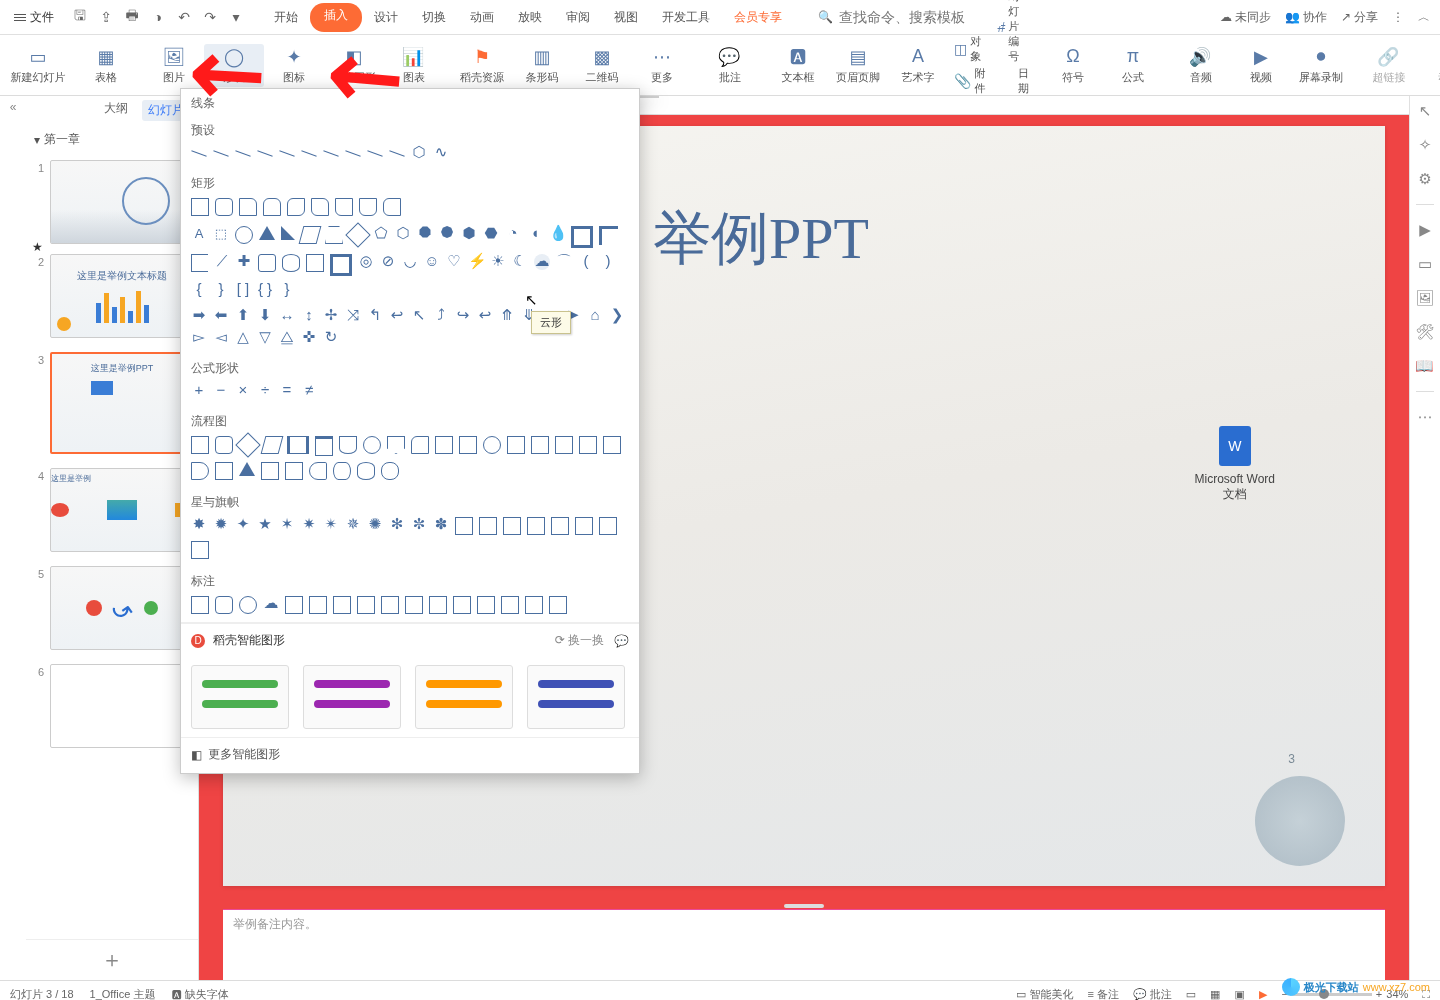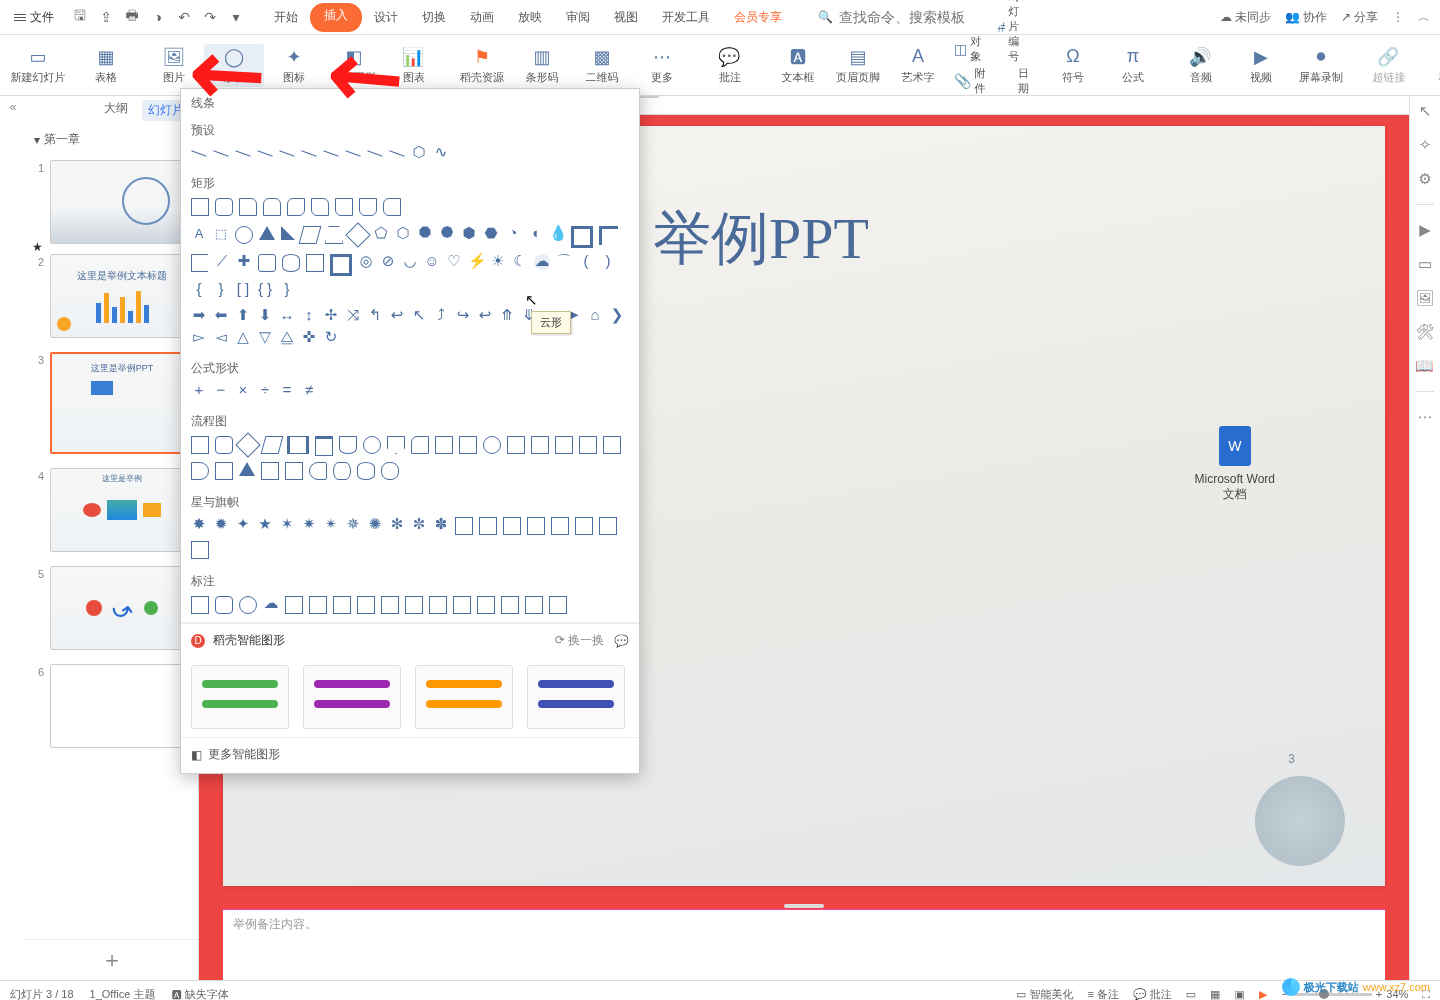--- a/index.html
+++ b/index.html
@@ -40,21 +40,21 @@
 .thumb .slide.s1::after{content:"";position:absolute;left:50%;top:20%;width:44px;height:44px;border:2px solid #6b8fbf;border-radius:50%}
 .thumb .slide.s1::before{content:"";position:absolute;left:0;right:0;bottom:0;height:40%;background:linear-gradient(transparent,#cfd6dd)}
 .thumb .slide.s2{display:flex;flex-direction:column;align-items:center;justify-content:center}
 .thumb .slide.s2 .bars{display:flex;gap:3px;align-items:flex-end;height:36px}
 .thumb .slide.s2 .bars div{width:5px;background:#3a7dd6}
 .thumb .slide.s2 .bars div:nth-child(2n){background:#f6a623}
 .thumb .slide.s2 .plogo{position:absolute;left:6px;bottom:6px;width:14px;height:14px;background:#f6a623;border-radius:50%}
 .thumb .slide.s3{display:flex;align-items:flex-start;justify-content:center;padding:8px}
 .thumb .slide.s3 .title{color:#4a6b99;font-size:9px}
 .thumb .slide.s3 .rect{width:22px;height:14px;background:#3a7dd6;margin-top:6px}
-.thumb .slide.s4{display:flex;align-items:center;justify-content:center;gap:6px}
+.thumb .slide.s4{display:flex;align-items:center;justify-content:space-between;gap:6px}
 .thumb .slide.s4 .pimg{width:30px;height:20px;background:linear-gradient(#4aa,#28d)}
 .thumb .slide.s4 .box{width:18px;height:14px;background:#f6a623}
 .thumb .slide.s5{display:flex;align-items:center;justify-content:center;gap:10px}
 .thumb .slide.s5 .arrow{color:#2a6dd0;font-size:26px;transform:rotate(190deg)}
 .thumb .slide.s6{background:#fff}
 .addslide{height:40px;display:flex;align-items:center;justify-content:center;font-size:22px;color:#888;border-top:1px solid #eee}
 .canvas{flex:1;position:relative;background:#ef4444}
 .ruler-h{height:18px;background:#fff;border-bottom:1px solid #ddd;font-size:9px;color:#888;display:flex;align-items:center;padding-left:30px;letter-spacing:8px}
 .ruler-h span{margin:0 12px}
 .slide-main{position:absolute;top:30px;left:24px;right:24px;height:760px;background:linear-gradient(170deg,#f6f5f1 0%,#eceae6 50%,#e4e7e9 100%);box-shadow:0 1px 4px rgba(0,0,0,.15);overflow:hidden}

